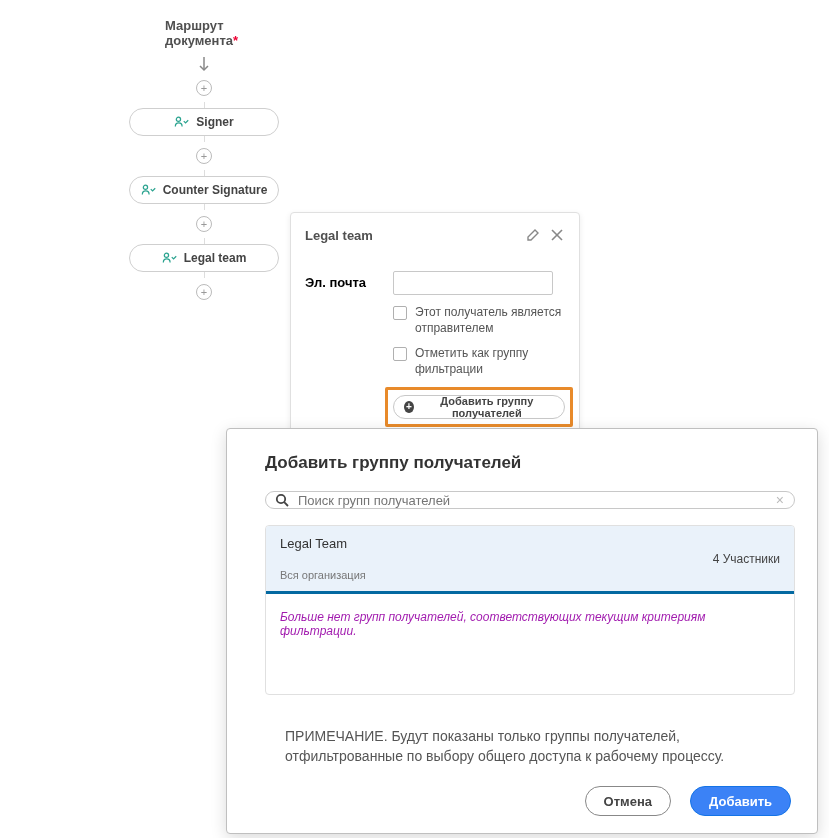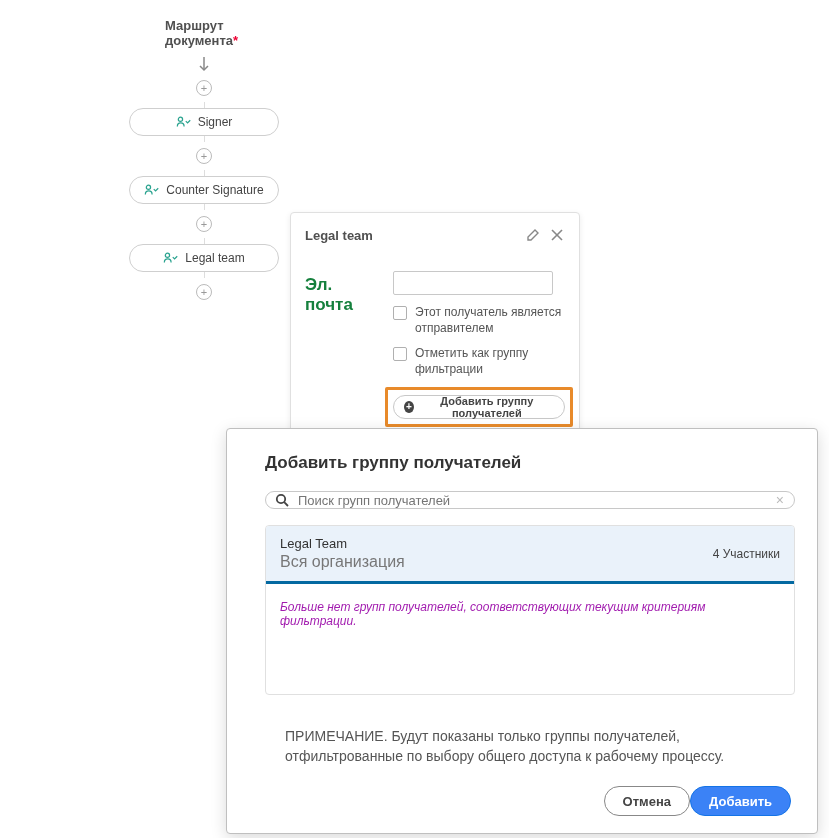--- a/index.html
+++ b/index.html
@@ -54,20 +54,21 @@
     border: 1px solid #cfcfcf;
     border-radius: 14px;
     background: #fff;
     display: flex;
     align-items: center;
     justify-content: center;
     gap: 6px;
     font-size: 12px;
     color: #444;
     cursor: pointer;
+    font-weight: bold;
   }
   .signer-pill .icon {
     width: 16px; height: 14px;
     display:flex;align-items:center;justify-content:center;
   }
   .mini-line {
     width: 1px; height: 6px; background: #ddd;
   }
 
   
@@ -102,23 +103,23 @@
     color:#888;
     cursor:pointer;
   }
   .popover-row {
     display:flex;
     gap: 10px;
     margin-bottom: 12px;
   }
   .popover-label {
     width: 78px;
-    font-size: 17px;
+    font-size: 13px;
     font-weight: 700;
-    color: #15803d;
+    color: #000000;
     padding-top: 4px;
   }
   .popover-field {
     flex:1;
   }
   .popover-input {
     width: 160px;
     height: 24px;
     border: 1px solid #c8c8c8;
     border-radius: 2px;
@@ -245,23 +246,23 @@
     display:flex;
     justify-content:space-between;
     align-items:center;
     cursor:pointer;
   }
   .modal-item-left .nm {
     font-size:13px;
     color:#333;
   }
   .modal-item-left .sub {
-    font-size:16px;
+    font-size:11px;
     color:#777;
-    margin-top:2px;
+    margin-top:18px;
   }
   .modal-item-right {
     font-size:12px;
     color:#444;
   }
   .modal-empty {
     padding: 16px 14px;
     font-size: 12px;
     font-style: italic;
     color:#a21caf;
@@ -271,21 +272,21 @@
   .modal-note {
     font-size:14px;
     color:#555;
     margin-top: 32px;
     line-height:1.4;
     padding: 0 20px;
   }
   .modal-footer {
     display:flex;
     justify-content:flex-end;
-    gap: 0;
+    gap: 19px;
     margin-top: 20px;
     padding-right: 4px;
   }
   .btn {
     height: 30px;
     padding: 0 18px;
     border-radius: 15px;
     font-size: 13px;
     font-weight:700;
     cursor:pointer;

